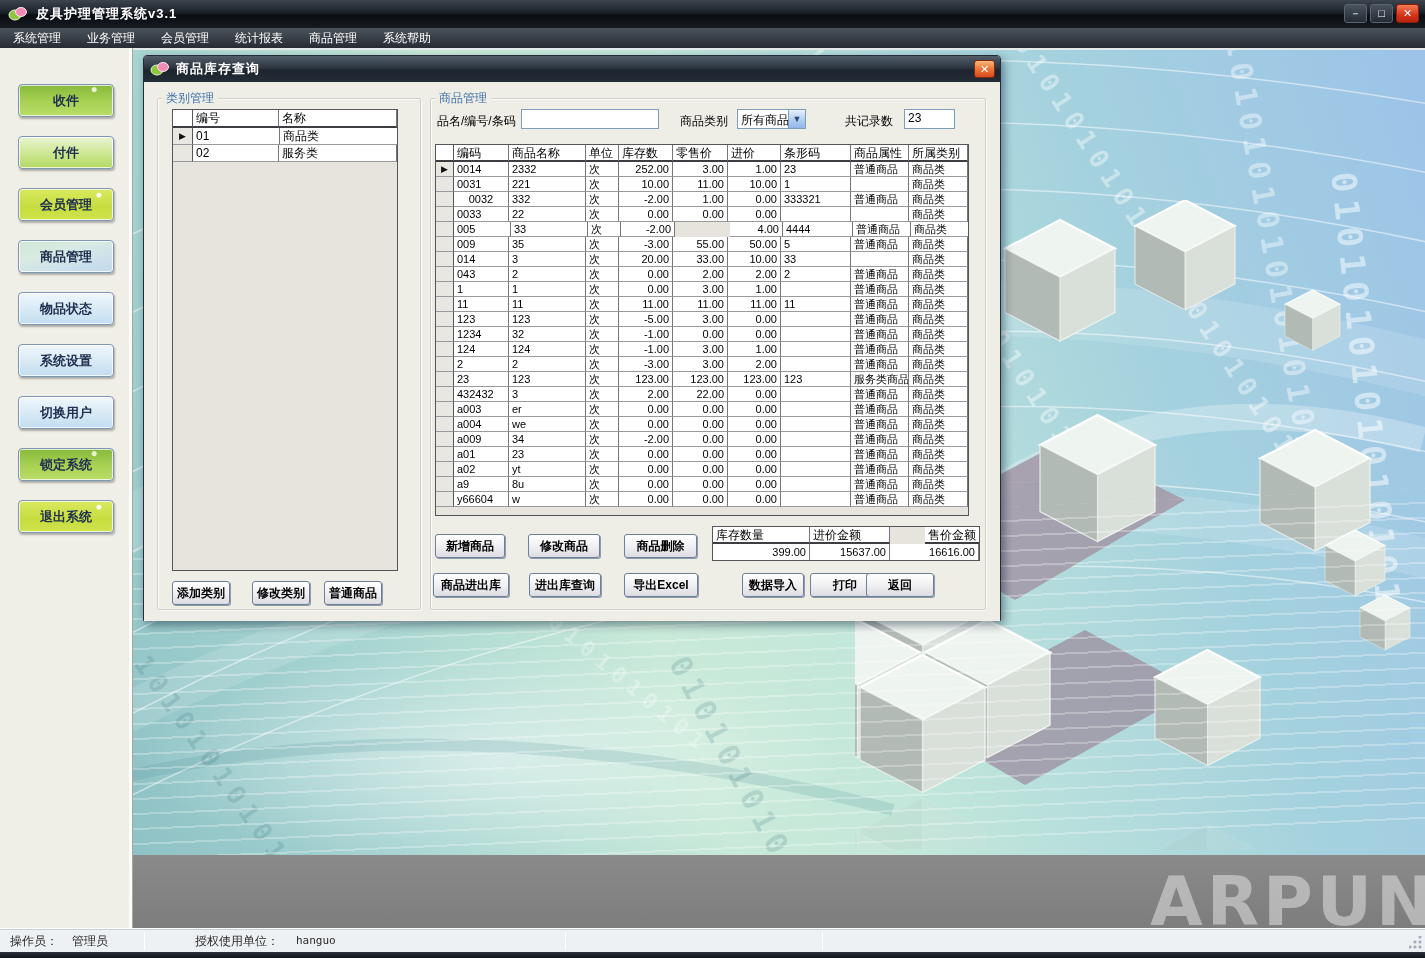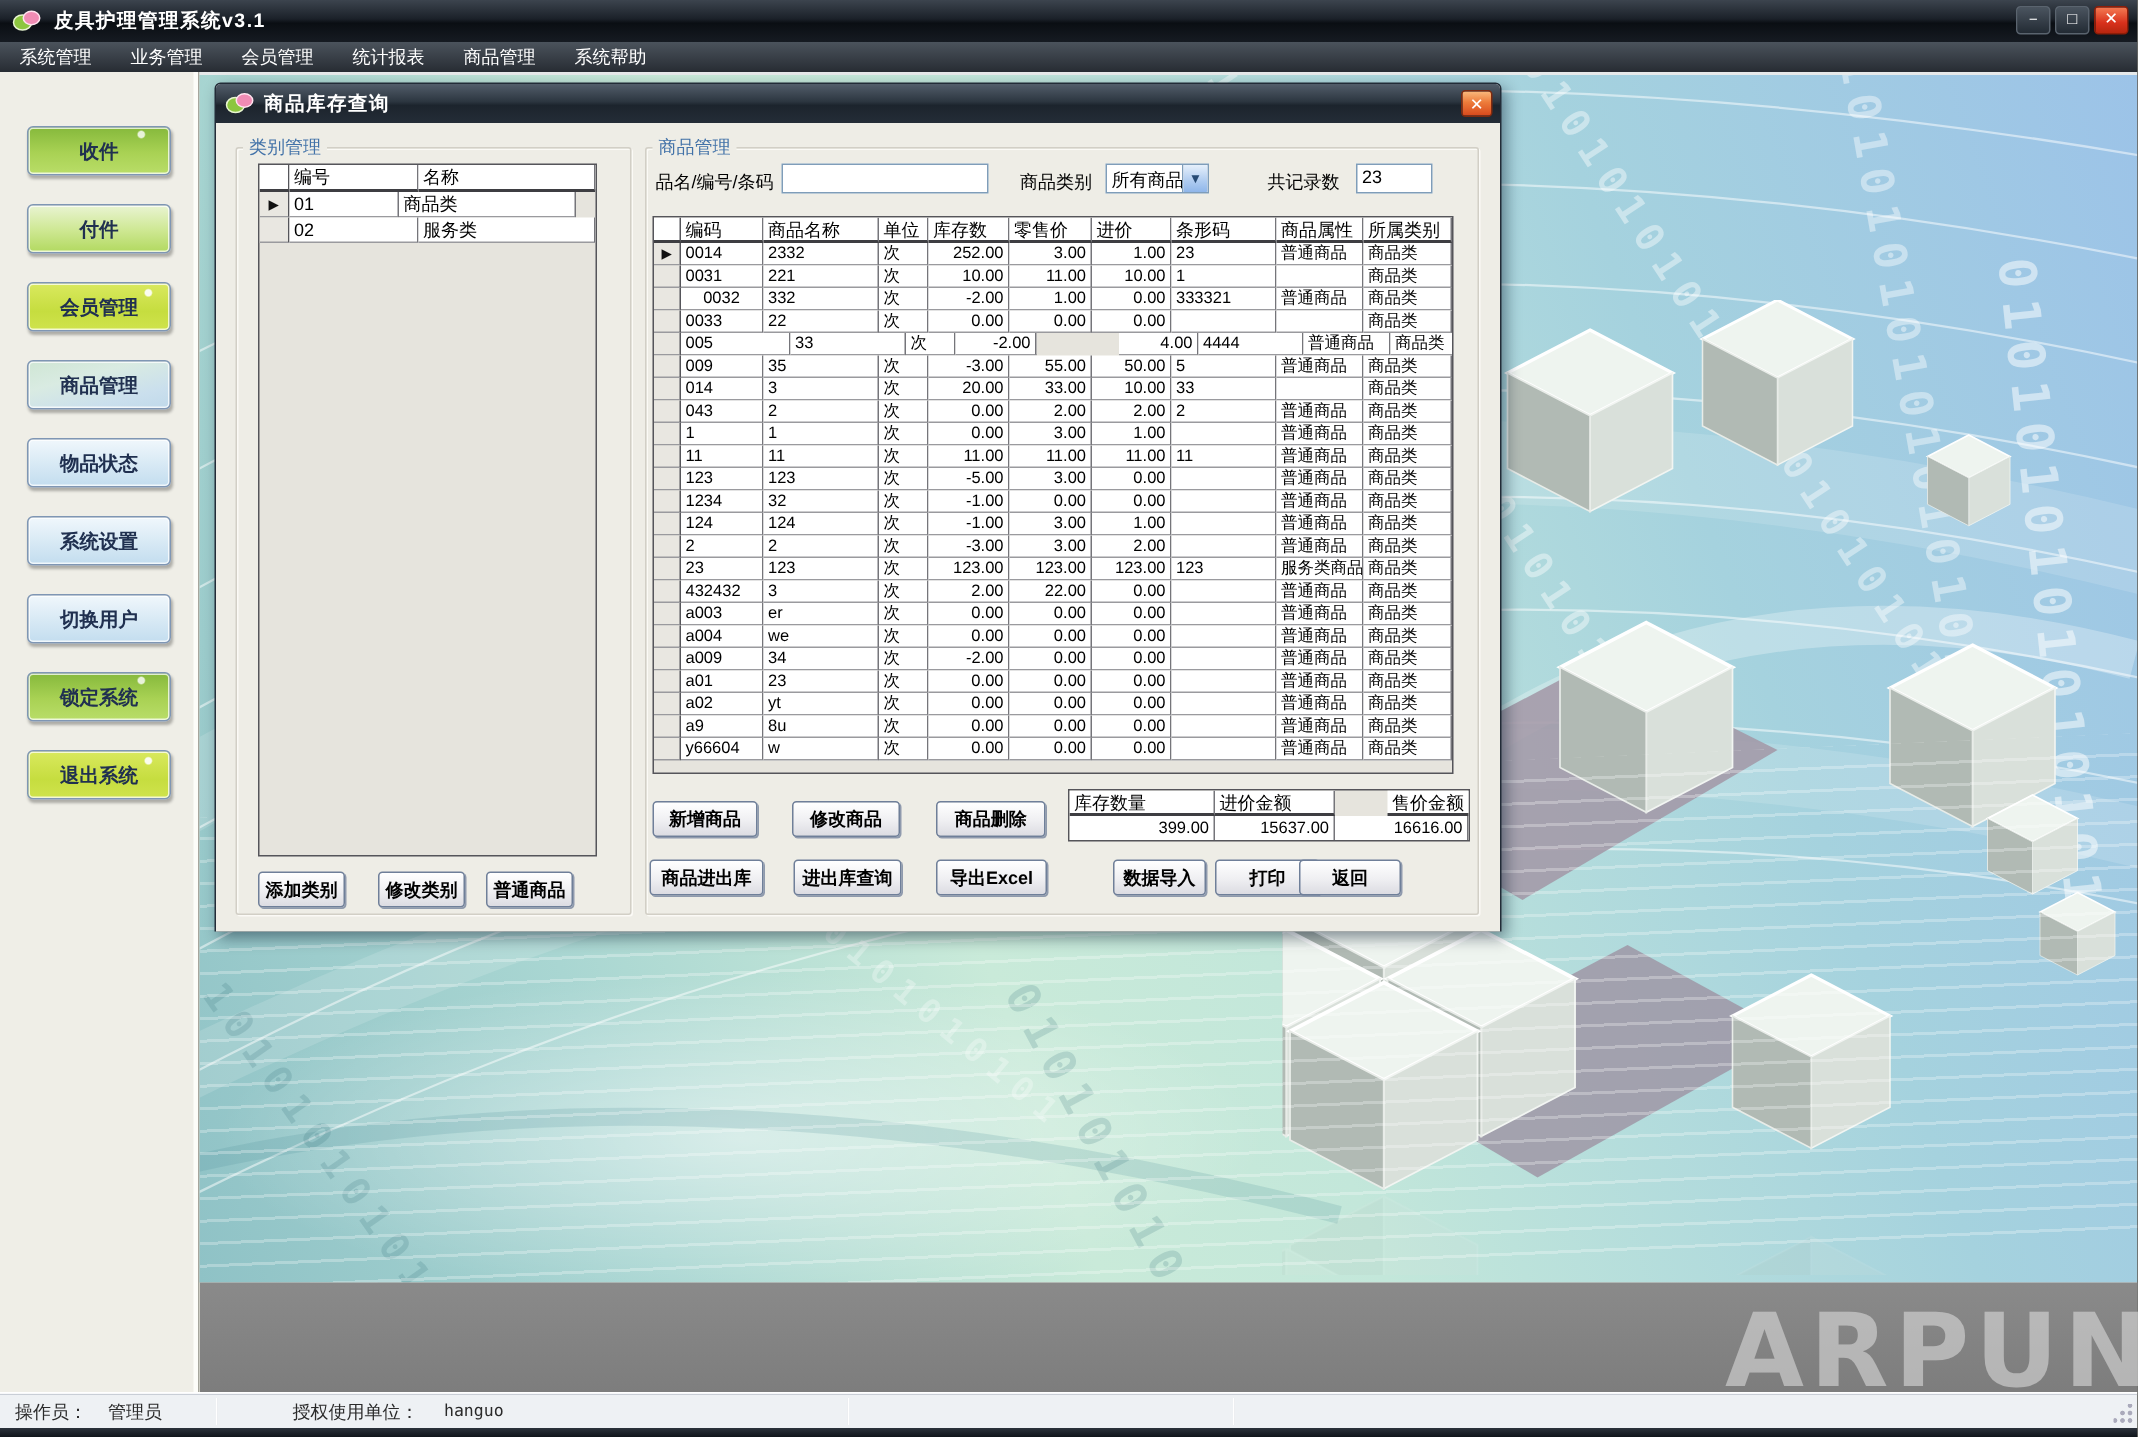--- a/index.html
+++ b/index.html
@@ -265,21 +265,21 @@
         <span class="group-label">类别管理</span>
       </div>
       <div class="grid cat-grid" style="left:28px; top:27px; width:226px; height:462px;">
           <div class="g-row g-header">
             <div class="g-cell ind" style="width: 20px;"></div>
             <div class="g-cell" style="width: 86px;">编号</div>
             <div class="g-cell" style="width: 118px;">名称</div>
           </div>
           <div class="g-row">
             <div class="g-cell ind" style="width: 20px;">▶</div>
-            <div class="g-cell" style="width: 73px;">01</div>
+            <div class="g-cell" style="width: 87px;">01</div>
             <div class="g-cell" style="width: 118px;">商品类</div>
           </div>
           <div class="g-row">
             <div class="g-cell ind" style="width: 20px;"></div>
             <div class="g-cell" style="width: 86px;">02</div>
             <div class="g-cell" style="width: 118px;">服务类</div>
           </div>
         </div>
       <div>
           <button class="xp-btn" style="left: 28px; width: 58px; top: 499px;">添加类别</button>
@@ -357,21 +357,21 @@
             <div class="g-cell" style="width: 33px;">次</div>
             <div class="g-cell num" style="width: 54px;">0.00</div>
             <div class="g-cell num" style="width: 55px;">0.00</div>
             <div class="g-cell num" style="width: 53px;">0.00</div>
             <div class="g-cell" style="width: 70px;"></div>
             <div class="g-cell" style="width: 58px;"></div>
             <div class="g-cell" style="width: 59px;">商品类</div>
           </div>
           <div class="g-row">
             <div class="g-cell ind" style="width: 18px;"></div>
-            <div class="g-cell" style="width: 73px;">005</div>
+            <div class="g-cell" style="width: 57px;">005</div>
             <div class="g-cell" style="width: 77px;">33</div>
             <div class="g-cell" style="width: 33px;">次</div>
             <div class="g-cell num" style="width: 54px;">-2.00</div>
             <div class="g-cell num" style="width: 55px; margin-top: 40px;">5.00</div>
             <div class="g-cell num" style="width: 53px;">4.00</div>
             <div class="g-cell" style="width: 70px;">4444</div>
             <div class="g-cell" style="width: 58px;">普通商品</div>
             <div class="g-cell" style="width: 59px;">商品类</div>
           </div>
           <div class="g-row">

